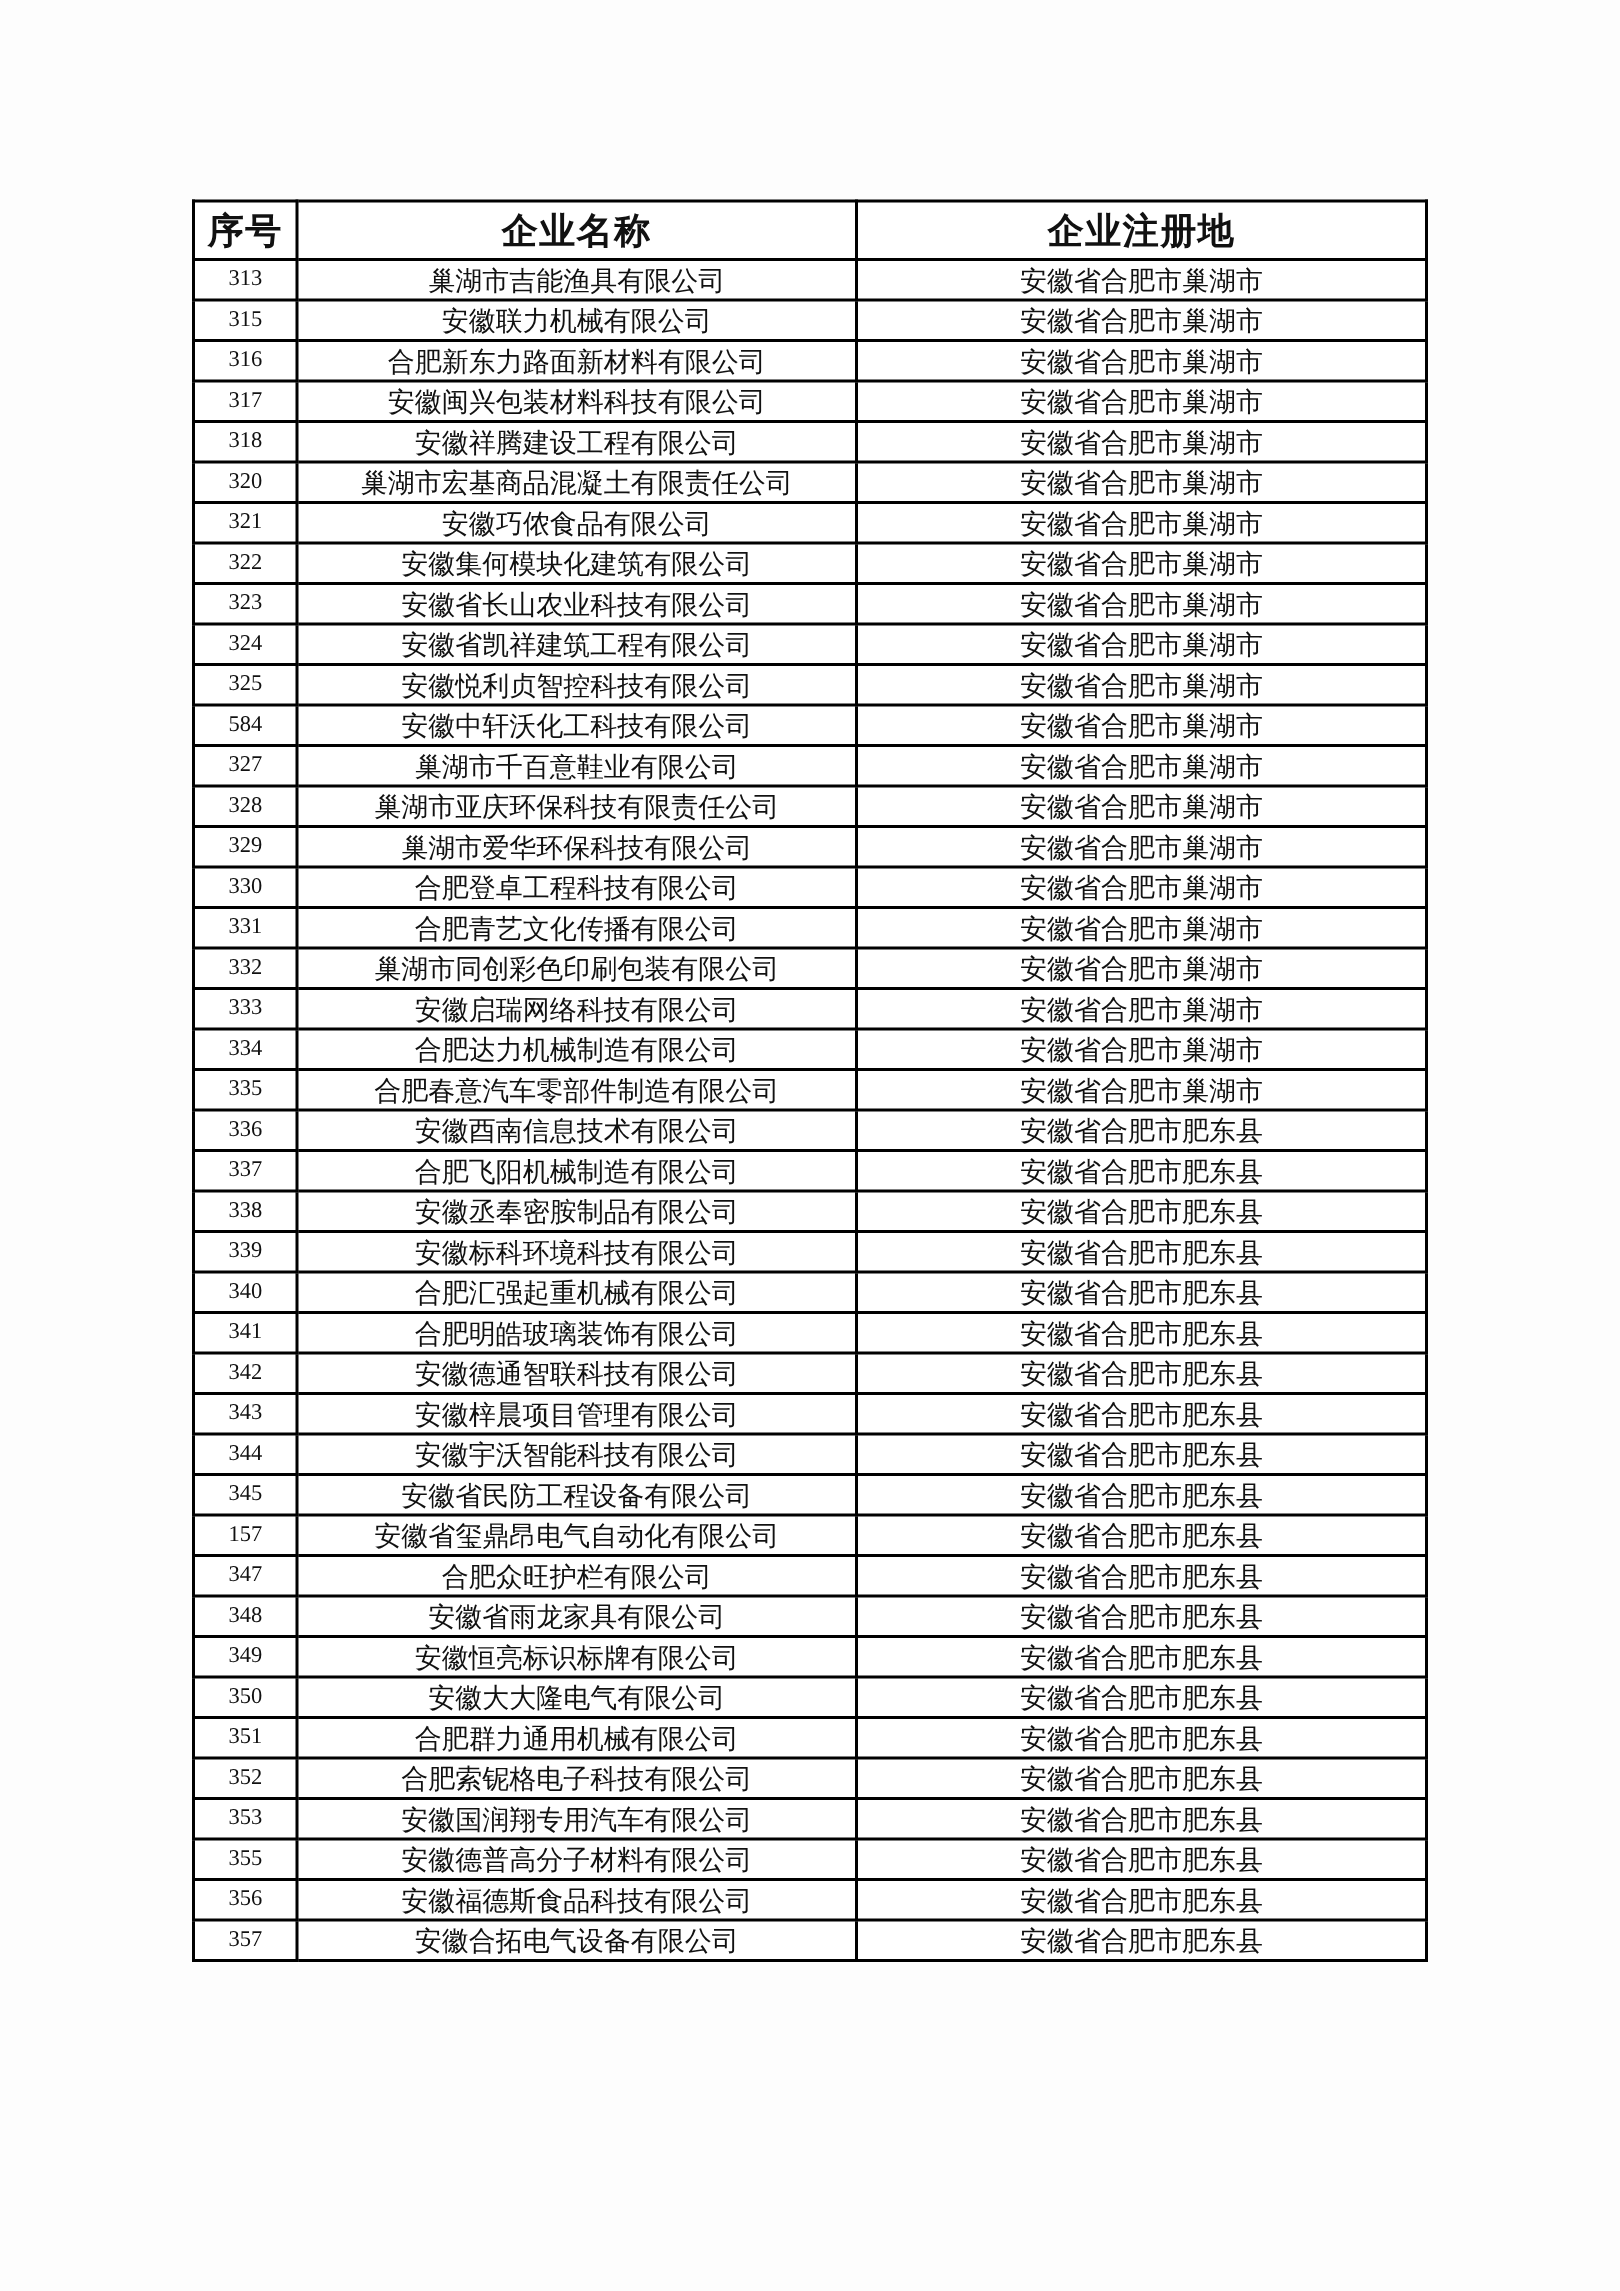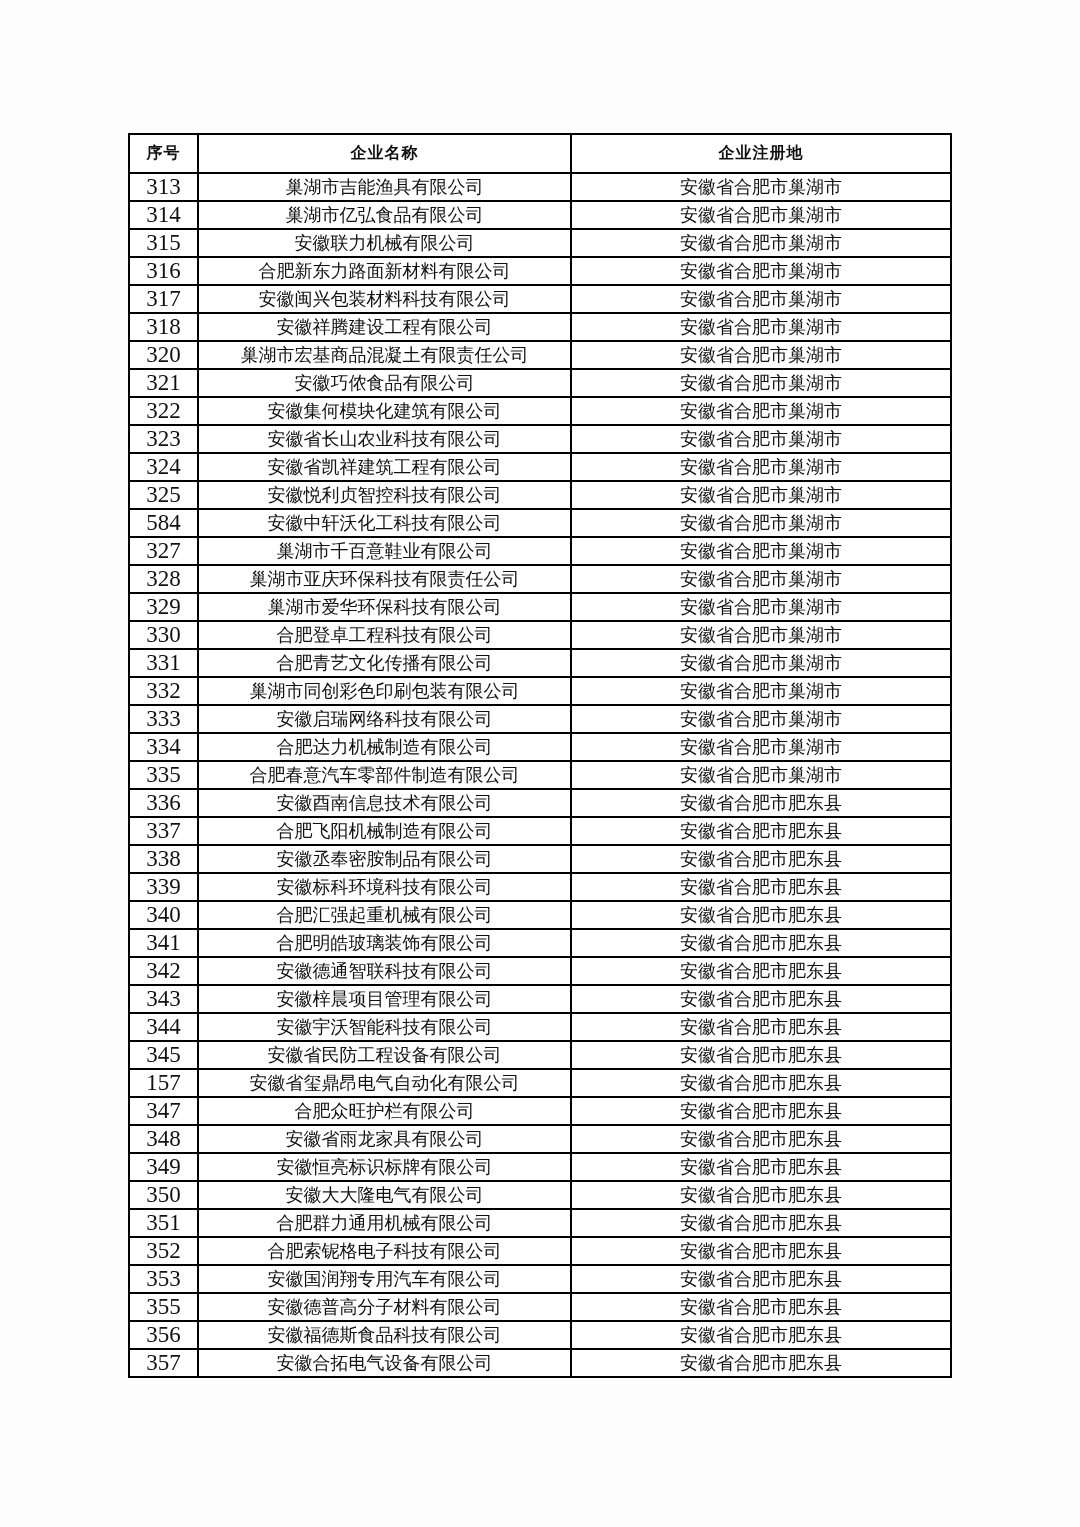--- a/index.html
+++ b/index.html
@@ -32,30 +32,30 @@
   .company-table td {
     border: 2px solid #000000;
     text-align: center;
     vertical-align: middle;
     padding: 0 2px;
     overflow: hidden;
     white-space: nowrap;
   }
   .company-table th {
     height: 37px;
-    font-size: 16px;
+    font-size: 24px;
     font-weight: bold;
     letter-spacing: 1px;
   }
   .company-table td {
     height: 25px;
     font-size: 18px;
   }
   .company-table td.cell-no {
-    font-size: 23px;
+    font-size: 15px;
   }
 </style>
 </head>
 <body>
 
 <div class="page">
   <table class="company-table">
     <colgroup>
       <col class="col-no">
       <col class="col-name">
@@ -69,25 +69,20 @@
       </tr>
     </thead>
     <tbody>
 
         <tr>
           <td class="cell-no">313</td>
           <td class="cell-name">巢湖市吉能渔具有限公司</td>
           <td class="cell-loc">安徽省合肥市巢湖市</td>
         </tr>
 
-        <tr>
-          <td class="cell-no">314</td>
-          <td class="cell-name">巢湖市亿弘食品有限公司</td>
-          <td class="cell-loc">安徽省合肥市巢湖市</td>
-        </tr>
 
         <tr>
           <td class="cell-no">315</td>
           <td class="cell-name">安徽联力机械有限公司</td>
           <td class="cell-loc">安徽省合肥市巢湖市</td>
         </tr>
 
         <tr>
           <td class="cell-no">316</td>
           <td class="cell-name">合肥新东力路面新材料有限公司</td>

